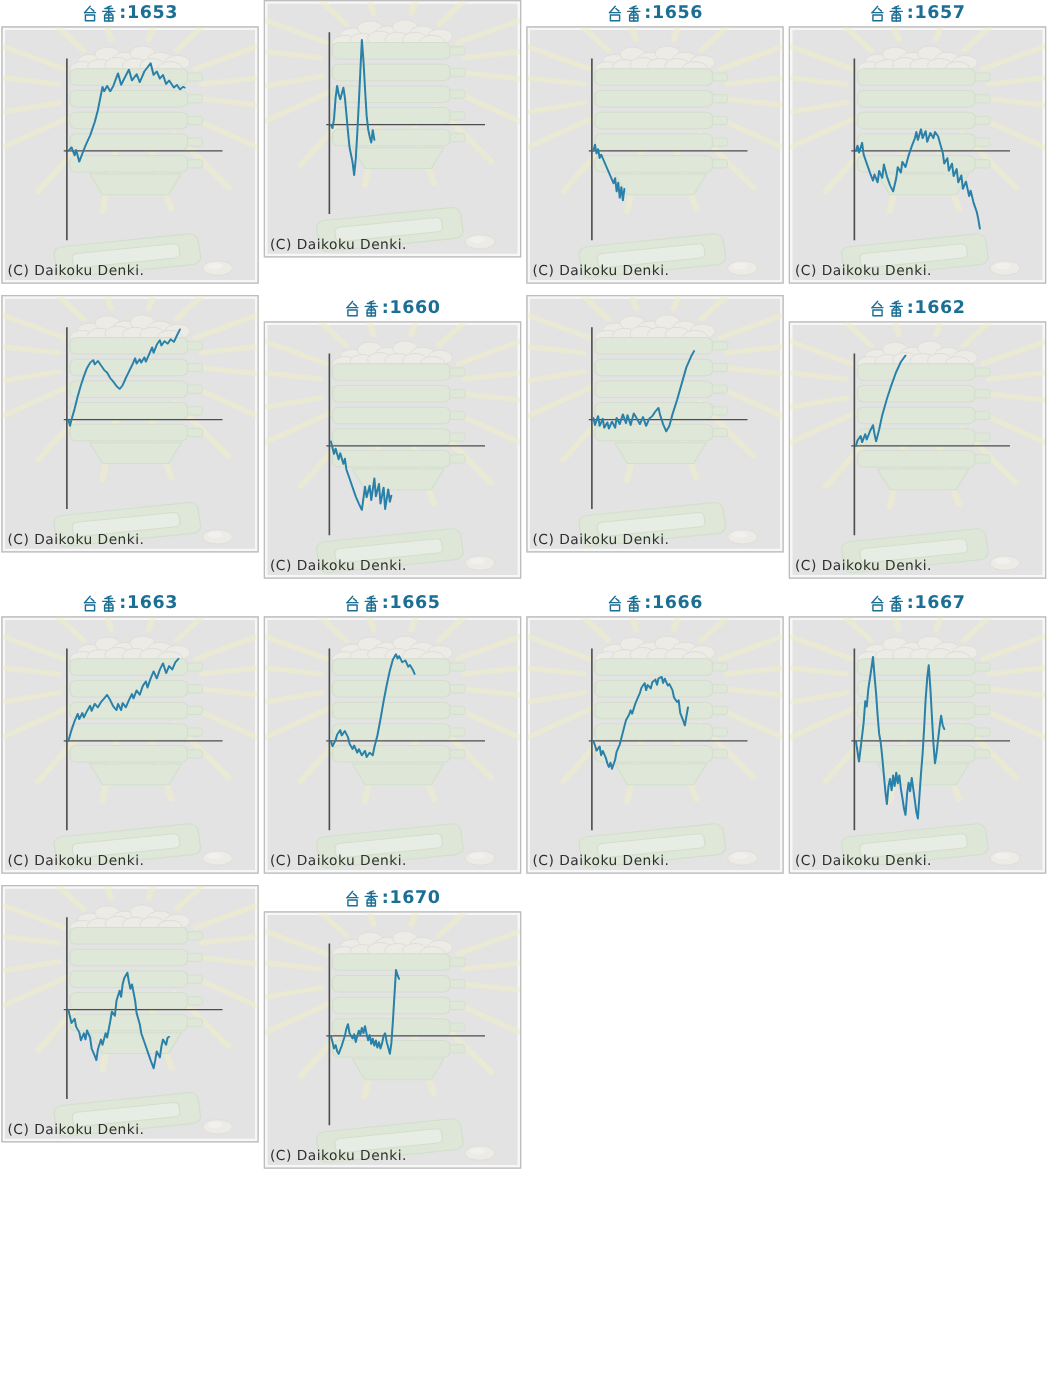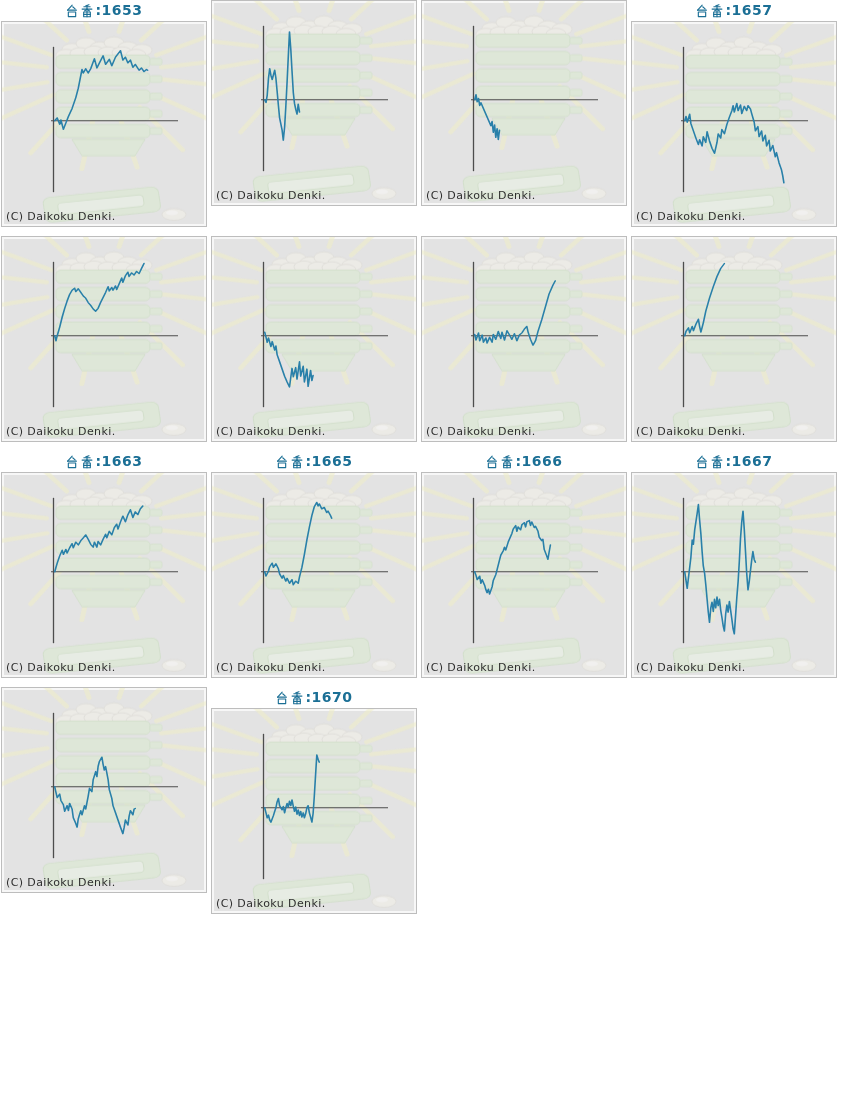--- a/index.html
+++ b/index.html
@@ -161,20 +161,29 @@
           </g>
         <line class="yax" x1="51.5" y1="30" x2="51.5" y2="206" stroke-width="1.3" stroke="#4d4d4d"></line>
         <line class="xax" x1="49" y1="119.5" x2="176" y2="119.5" stroke-width="1.3" stroke="#4d4d4d"></line>
         <polyline class="series" fill="none" stroke-width="1.6" stroke-linejoin="round" stroke-linecap="round" points="52.7,119.5 54.0,123.0 55.2,114.3 56.5,93.3 57.7,81.9 58.9,89.8 60.2,95.0 62.7,83.6 63.9,93.3 65.1,109.0 66.4,126.5 67.6,141.4 70.1,156.3 71.3,168.5 72.6,152.8 73.8,128.3 75.1,97.6 76.3,67.0 77.5,37.3 78.8,58.3 80.0,84.5 81.3,110.8 82.5,123.9 83.7,130.9 85.0,137.0 86.2,124.8 87.5,134.4" stroke="#2980a9"></polyline>
       </svg>
       <div class="copyright">(C) Daikoku Denki.</div>
     </div>
   </div>
 
   <div class="cell">
+    <div class="title">
+      <svg class="kj">
+          <use href="#k-dai"></use>
+        </svg>
+      <svg class="kj">
+          <use href="#k-ban"></use>
+        </svg>
+      <span class="title-num">:1656</span>
+    </div>
     <div class="panel">
       <svg class="plot" viewBox="0 0 204 247" preserveAspectRatio="none">
         <g class="wm" opacity="0.55">
             <line x1="159.4355479870111" y1="69.23700124992341" x2="228.754312798921" y2="78.42242591328773" stroke="#f0eec7" stroke-width="5" stroke-linecap="round"></line>
             <line x1="152.22947341949745" y1="88" x2="212.85125168440817" y2="121" stroke="#f0eec7" stroke-width="5" stroke-linecap="round"></line>
             <line x1="137.70836556888818" y1="102.97655918754955" x2="180.80466884168425" y2="154.9852689255932" stroke="#f0eec7" stroke-width="5" stroke-linecap="round"></line>
             <line x1="117.01150461594621" y1="112.22814296703154" x2="135.12883777312265" y2="175.97924750211007" stroke="#f0eec7" stroke-width="5" stroke-linecap="round"></line>
             <line x1="91.92840569531805" y1="113.21000315663483" x2="79.77303325863292" y2="178.20731485544053" stroke="#f0eec7" stroke-width="5" stroke-linecap="round"></line>
             <line x1="68.73256669163933" y1="104.59590630302759" x2="28.582216147066134" y2="158.65994122610107" stroke="#f0eec7" stroke-width="5" stroke-linecap="round"></line>
             <line x1="51.770526580502555" y1="88" x2="-8.851251684408155" y2="121" stroke="#f0eec7" stroke-width="5" stroke-linecap="round"></line>
@@ -344,20 +353,29 @@
           </g>
         <line class="yax" x1="51.5" y1="30" x2="51.5" y2="206" stroke-width="1.3" stroke="#4d4d4d"></line>
         <line class="xax" x1="49" y1="119.5" x2="176" y2="119.5" stroke-width="1.3" stroke="#4d4d4d"></line>
         <polyline class="series" fill="none" stroke-width="1.6" stroke-linejoin="round" stroke-linecap="round" points="52.7,119.5 54.0,125.6 55.2,119.5 57.7,109.0 60.2,96.8 62.7,86.3 65.1,77.5 67.6,69.6 70.1,64.4 72.6,61.8 73.8,66.1 76.3,62.6 78.8,67.0 81.3,71.4 83.7,74.0 86.2,79.3 88.7,82.8 91.2,87.1 93.7,89.8 96.1,86.3 98.6,79.3 101.1,73.1 103.6,67.0 106.1,60.0 107.3,65.3 109.8,60.9 111.0,64.4 113.5,59.1 114.7,63.5 117.2,56.5 119.7,49.5 120.9,54.8 123.4,46.9 125.9,42.5 127.1,47.8 129.6,43.4 132.1,46.0 134.6,41.6 137.1,44.3 139.5,38.1 142.0,32.0" stroke="#2980a9"></polyline>
       </svg>
       <div class="copyright">(C) Daikoku Denki.</div>
     </div>
   </div>
 
   <div class="cell">
+    <div class="title">
+      <svg class="kj">
+          <use href="#k-dai"></use>
+        </svg>
+      <svg class="kj">
+          <use href="#k-ban"></use>
+        </svg>
+      <span class="title-num">:1660</span>
+    </div>
     <div class="panel">
       <svg class="plot" viewBox="0 0 204 247" preserveAspectRatio="none">
         <g class="wm" opacity="0.55">
             <line x1="159.4355479870111" y1="69.23700124992341" x2="228.754312798921" y2="78.42242591328773" stroke="#f0eec7" stroke-width="5" stroke-linecap="round"></line>
             <line x1="152.22947341949745" y1="88" x2="212.85125168440817" y2="121" stroke="#f0eec7" stroke-width="5" stroke-linecap="round"></line>
             <line x1="137.70836556888818" y1="102.97655918754955" x2="180.80466884168425" y2="154.9852689255932" stroke="#f0eec7" stroke-width="5" stroke-linecap="round"></line>
             <line x1="117.01150461594621" y1="112.22814296703154" x2="135.12883777312265" y2="175.97924750211007" stroke="#f0eec7" stroke-width="5" stroke-linecap="round"></line>
             <line x1="91.92840569531805" y1="113.21000315663483" x2="79.77303325863292" y2="178.20731485544053" stroke="#f0eec7" stroke-width="5" stroke-linecap="round"></line>
             <line x1="68.73256669163933" y1="104.59590630302759" x2="28.582216147066134" y2="158.65994122610107" stroke="#f0eec7" stroke-width="5" stroke-linecap="round"></line>
             <line x1="51.770526580502555" y1="88" x2="-8.851251684408155" y2="121" stroke="#f0eec7" stroke-width="5" stroke-linecap="round"></line>
@@ -460,20 +478,29 @@
           </g>
         <line class="yax" x1="51.5" y1="30" x2="51.5" y2="206" stroke-width="1.3" stroke="#4d4d4d"></line>
         <line class="xax" x1="49" y1="119.5" x2="176" y2="119.5" stroke-width="1.3" stroke="#4d4d4d"></line>
         <polyline class="series" fill="none" stroke-width="1.6" stroke-linejoin="round" stroke-linecap="round" points="52.7,117.8 54.0,124.8 56.5,116.0 57.7,125.6 60.2,118.6 61.4,127.4 63.9,122.1 65.1,128.3 67.6,121.3 70.1,127.4 71.3,117.8 73.8,123.9 76.3,114.3 78.8,123.0 80.0,115.1 82.5,124.8 85.0,113.4 87.5,118.6 89.9,123.9 92.4,116.9 94.9,125.6 97.4,118.6 99.9,116.0 102.3,111.6 104.8,108.1 106.1,115.1 108.5,123.9 111.0,130.9 113.5,125.6 116.0,114.3 119.7,100.3 123.4,84.5 127.1,68.8 130.9,58.3 133.3,53.0" stroke="#2980a9"></polyline>
       </svg>
       <div class="copyright">(C) Daikoku Denki.</div>
     </div>
   </div>
 
   <div class="cell">
+    <div class="title">
+      <svg class="kj">
+          <use href="#k-dai"></use>
+        </svg>
+      <svg class="kj">
+          <use href="#k-ban"></use>
+        </svg>
+      <span class="title-num">:1662</span>
+    </div>
     <div class="panel">
       <svg class="plot" viewBox="0 0 204 247" preserveAspectRatio="none">
         <g class="wm" opacity="0.55">
             <line x1="159.4355479870111" y1="69.23700124992341" x2="228.754312798921" y2="78.42242591328773" stroke="#f0eec7" stroke-width="5" stroke-linecap="round"></line>
             <line x1="152.22947341949745" y1="88" x2="212.85125168440817" y2="121" stroke="#f0eec7" stroke-width="5" stroke-linecap="round"></line>
             <line x1="137.70836556888818" y1="102.97655918754955" x2="180.80466884168425" y2="154.9852689255932" stroke="#f0eec7" stroke-width="5" stroke-linecap="round"></line>
             <line x1="117.01150461594621" y1="112.22814296703154" x2="135.12883777312265" y2="175.97924750211007" stroke="#f0eec7" stroke-width="5" stroke-linecap="round"></line>
             <line x1="91.92840569531805" y1="113.21000315663483" x2="79.77303325863292" y2="178.20731485544053" stroke="#f0eec7" stroke-width="5" stroke-linecap="round"></line>
             <line x1="68.73256669163933" y1="104.59590630302759" x2="28.582216147066134" y2="158.65994122610107" stroke="#f0eec7" stroke-width="5" stroke-linecap="round"></line>
             <line x1="51.770526580502555" y1="88" x2="-8.851251684408155" y2="121" stroke="#f0eec7" stroke-width="5" stroke-linecap="round"></line>

